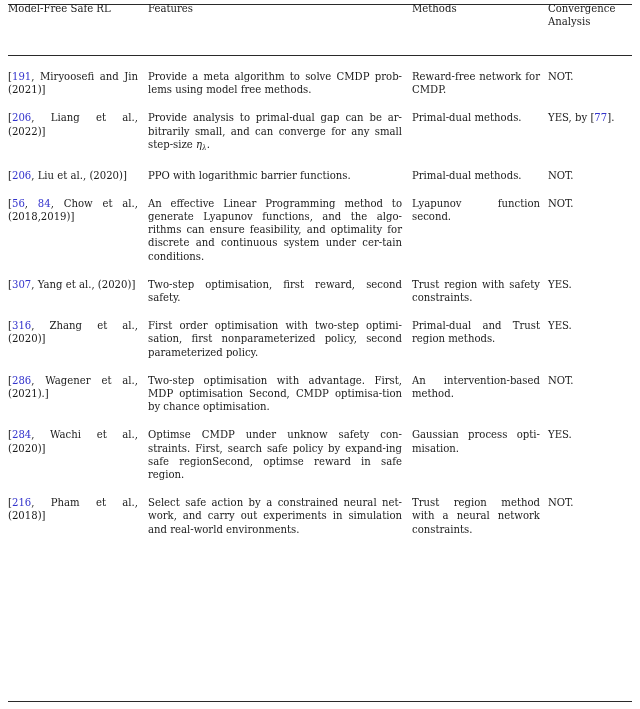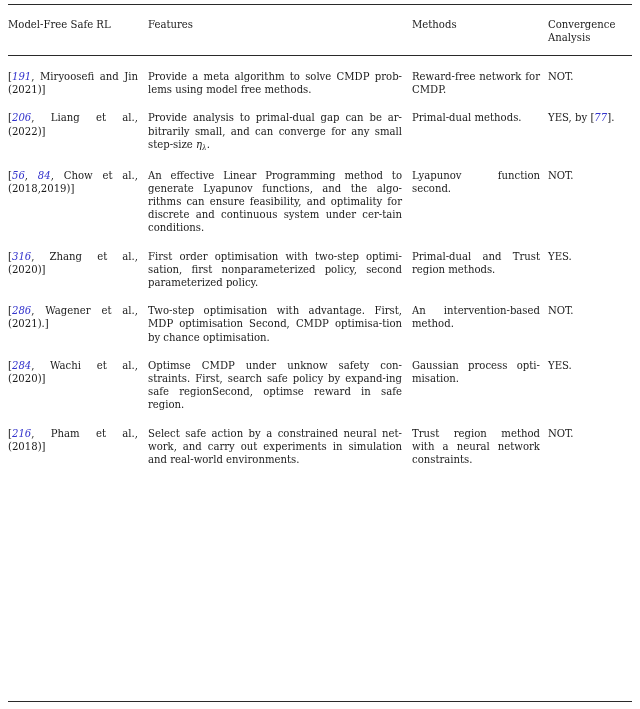--- a/index.html
+++ b/index.html
@@ -93,37 +93,36 @@
   col.c3 { width: 136px; }
   col.c4 { width: 84px; }
 
   td.col1, th.col1 { padding-right: 10px; }
   td.col2, th.col2 { padding-right: 10px; }
   td.col3, th.col3 { padding-right: 8px; }
   td.col4, th.col4 { text-align: left; text-align-last: left; }
 
   .cite {
     color: #3333cc;
-    font-style: italic;
   }
 
   .mathvar {
     font-family: "DejaVu Serif", "Liberation Serif", serif;
     font-style: italic;
   }
   .mathsub {
     font-style: italic;
     font-size: 0.72em;
     vertical-align: -0.22em;
     letter-spacing: 0;
   }
 
   .header-block {
     position: absolute;
-    top: 18px;
+    top: 2px;
     left: 0;
     width: 640px;
   }
   .body-block {
     position: absolute;
     top: 70px;
     left: 0;
     width: 640px;
   }
 
@@ -187,30 +186,46 @@
         <tr>
           <td class="col1">
             <span>[</span><a class="cite" href="#" style="color: rgb(51, 51, 204); text-decoration: none;">206</a><span>, </span><span>Liang et al., (2022)</span><span>]</span>
           </td>
           <td class="col2"><span>Provide analysis to primal-dual gap can be ar-bitrarily small, and can converge for any small step-size </span><span class="mathvar">η</span><span class="mathsub">λ</span><span>.</span></td>
           <td class="col3">Primal-dual methods.</td>
           <td class="col4"><span>YES, by [</span><a class="cite" href="#" style="color: rgb(51, 51, 204); text-decoration: none;">77</a><span>].</span></td>
         </tr>
 
 
+        <tr>
+          <td class="col1">
+            <span>[</span><a class="cite" href="#" style="color: rgb(51, 51, 204); text-decoration: none;">206</a><span>, </span><span>Liu et al., (2020)</span><span>]</span>
+          </td>
+          <td class="col2">PPO with logarithmic barrier functions.</td>
+          <td class="col3">Primal-dual methods.</td>
+          <td class="col4">NOT.</td>
+        </tr>
 
         <tr>
           <td class="col1">
             <span>[</span><a class="cite" href="#" style="color: rgb(51, 51, 204); text-decoration: none;">56</a><span>, </span><a class="cite" href="#" style="color: rgb(51, 51, 204); text-decoration: none;">84</a><span>, </span><span>Chow et al., (2018,2019)</span><span>]</span>
           </td>
           <td class="col2">An effective Linear Programming method to generate Lyapunov functions, and the algo-rithms can ensure feasibility, and optimality for discrete and continuous system under cer-tain conditions.</td>
           <td class="col3">Lyapunov function second.</td>
           <td class="col4">NOT.</td>
         </tr>
 
+        <tr>
+          <td class="col1">
+            <span>[</span><a class="cite" href="#" style="color: rgb(51, 51, 204); text-decoration: none;">307</a><span>, </span><span>Yang et al., (2020)</span><span>]</span>
+          </td>
+          <td class="col2">Two-step optimisation, first reward, second safety.</td>
+          <td class="col3">Trust region with safety constraints.</td>
+          <td class="col4">YES.</td>
+        </tr>
 
         <tr>
           <td class="col1">
             <span>[</span><a class="cite" href="#" style="color: rgb(51, 51, 204); text-decoration: none;">316</a><span>, </span><span>Zhang et al.,(2020)</span><span>]</span>
           </td>
           <td class="col2">First order optimisation with two-step optimi-sation, first nonparameterized policy, second parameterized policy.</td>
           <td class="col3">Primal-dual and Trust region methods.</td>
           <td class="col4">YES.</td>
         </tr>
 

